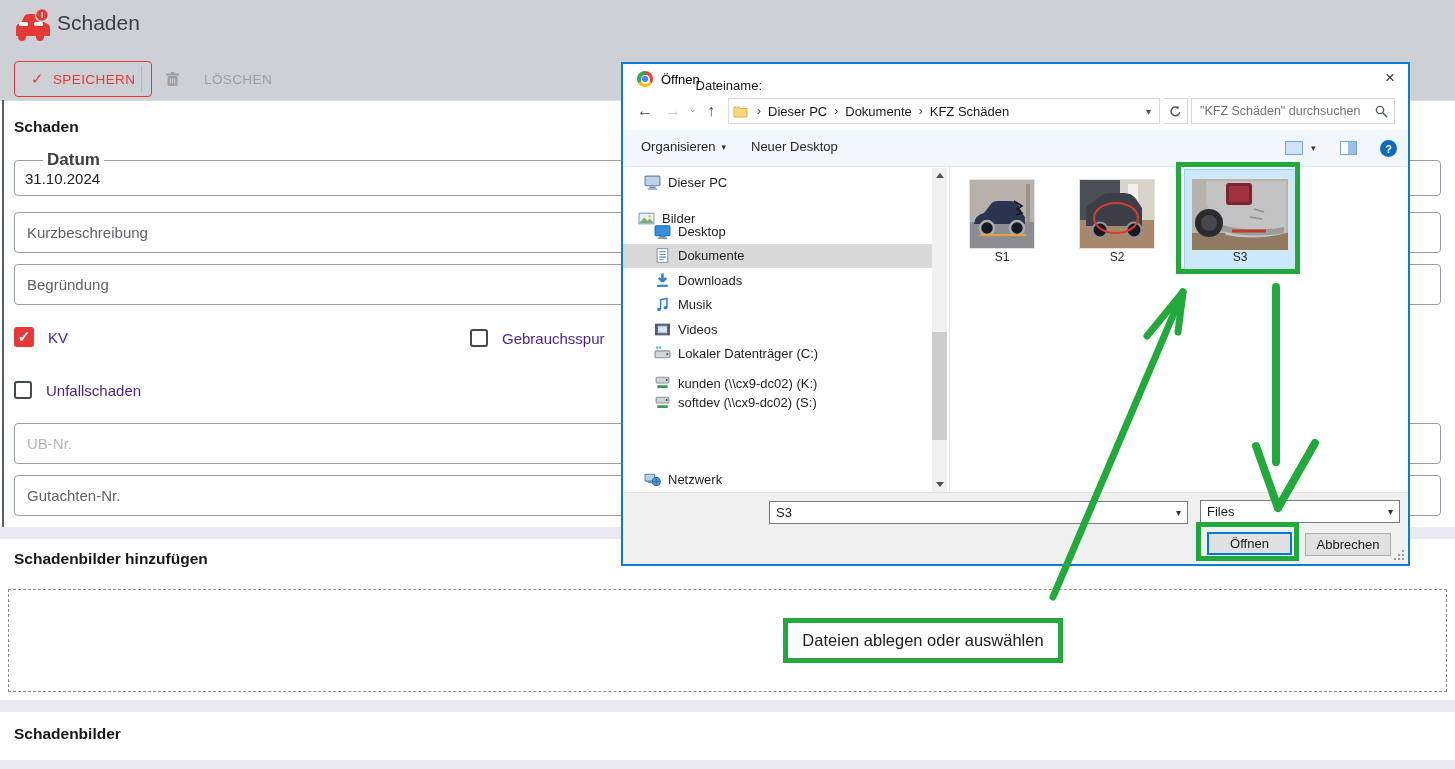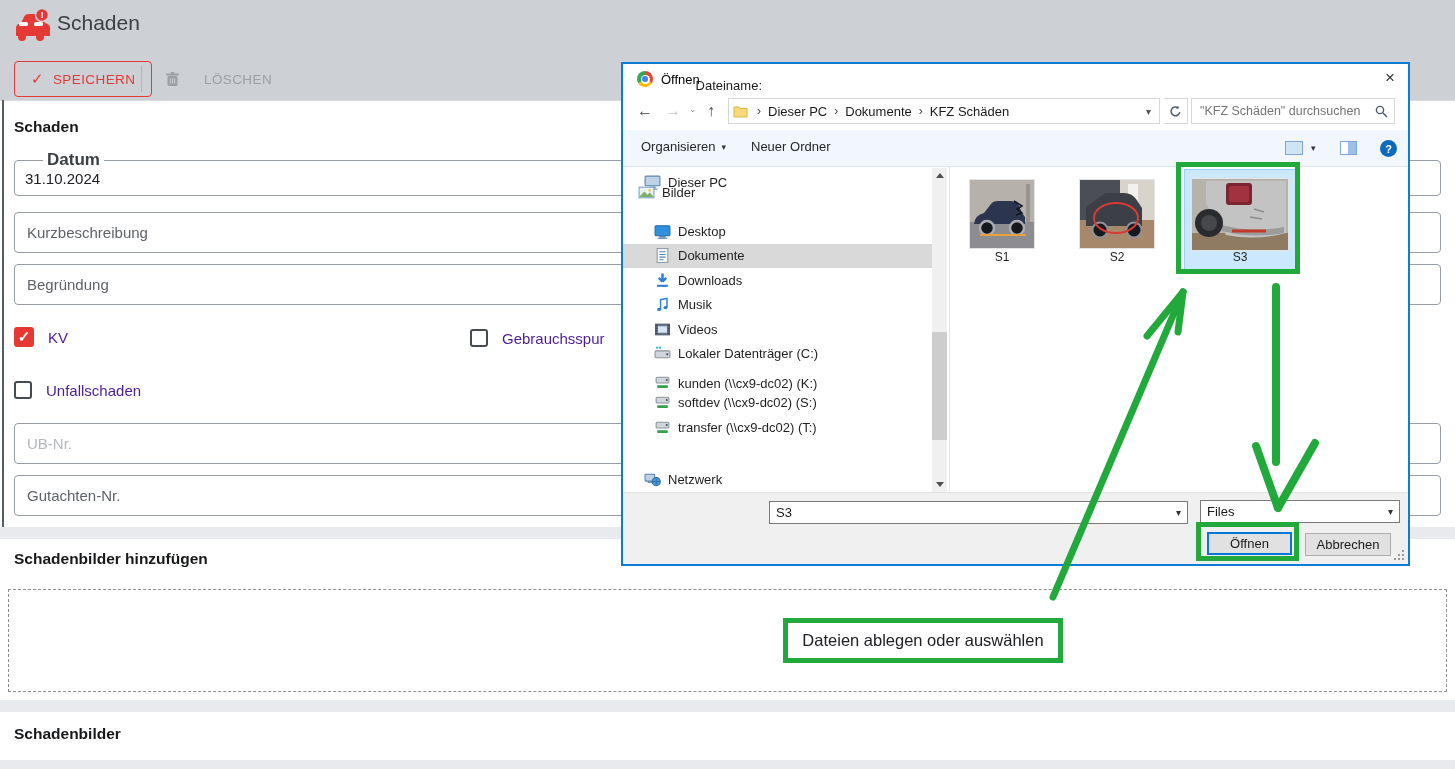--- a/index.html
+++ b/index.html
@@ -209,21 +209,21 @@
         <path d="M8 8 L12 12" stroke="#4f5b69" stroke-width="1.6"></path>
       </svg>
     </div>
 
     <div class="abs cmdbar"></div>
     <div class="cmd-item" style="left:18px;top:75px;">
       <span>Organisieren</span>
       <span style="font-size:9px;color:#333;">▾</span>
     </div>
     <div class="cmd-item" style="left:128px;top:75px;">
-      <span>Neuer Ordner</span>
+      <span>Neuer Desktop</span>
     </div>
     <div class="cmd-item" style="left:662px;top:77px;">
         <span class="view-icon"></span>
       </div>
     <div class="cmd-item" style="left:688px;top:79px;font-size:9px;color:#333;">▾</div>
     <div class="cmd-item" style="left:717px;top:77px;">
         <span class="pane-icon"></span>
       </div>
     <div class="cmd-item" style="left:757px;top:76px;">
         <span class="help-icon">?</span>
@@ -232,21 +232,21 @@
     <div class="sb-row lvl0" style="top:106px;">
       <span class="sb-icon">
           <svg viewBox="0 0 16 16">
             <rect x="1" y="2" width="14" height="9" rx="1" fill="#bdd2e6" stroke="#5b83a8"></rect>
             <rect x="5" y="12" width="6" height="1.4" fill="#5b83a8"></rect>
             <rect x="3.5" y="13.6" width="9" height="1.4" fill="#8aa8c4"></rect>
           </svg>
         </span>
       <span>Dieser PC</span>
     </div>
-    <div class="sb-row lvl1" style="top:116px;padding-left:15px;">
+    <div class="sb-row lvl1" style="top:142px;padding-left:15px;">
       <span class="sb-icon">
           <svg viewBox="0 0 16 16">
             <rect x="1" y="3" width="14" height="10" fill="#eaf3fb" stroke="#7aa0c4"></rect>
             <path d="M2 11 l4-4 3 3 2-2 3 3 v1.2 H2z" fill="#7fb069"></path>
             <circle cx="11" cy="6" r="1.3" fill="#f2c94c"></circle>
           </svg>
         </span>
       <span>Bilder</span>
     </div>
     <div class="sb-row lvl1" style="top:155px;">
@@ -320,30 +320,20 @@
     </div>
     <div class="sb-row lvl1" style="top:326.5px;">
       <span class="sb-icon">
           <svg viewBox="0 0 16 16">
             <rect x="2" y="3" width="12" height="5.5" rx="1" fill="#cfd6dd" stroke="#8a939c"></rect>
             <circle cx="12" cy="5.7" r="0.9" fill="#3a4049"></circle>
             <rect x="3" y="10.5" width="10" height="2.6" rx="0.6" fill="#35a14a"></rect>
           </svg>
         </span>
       <span>softdev (\\cx9-dc02) (S:)</span>
-    </div>
-    <div class="sb-row lvl1" style="top:351px;">
-      <span class="sb-icon">
-          <svg viewBox="0 0 16 16">
-            <rect x="2" y="3" width="12" height="5.5" rx="1" fill="#cfd6dd" stroke="#8a939c"></rect>
-            <circle cx="12" cy="5.7" r="0.9" fill="#3a4049"></circle>
-            <rect x="3" y="10.5" width="10" height="2.6" rx="0.6" fill="#35a14a"></rect>
-          </svg>
-        </span>
-      <span>transfer (\\cx9-dc02) (T:)</span>
     </div>
     <div class="sb-row lvl0" style="top:403px;">
       <span class="sb-icon">
           <svg viewBox="0 0 16 16">
             <rect x="1" y="3" width="9" height="6.5" rx="0.5" fill="#bcd2e8" stroke="#5b83a8"></rect>
             <rect x="3.5" y="10" width="4" height="1.2" fill="#5b83a8"></rect>
             <circle cx="11.5" cy="10" r="3.8" fill="#4f9ad8" stroke="#2a6aa0"></circle>
             <path d="M7.7 10h7.6M11.5 6.2v7.6" stroke="#2a6aa0" stroke-width="0.8"></path>
           </svg>
         </span>

